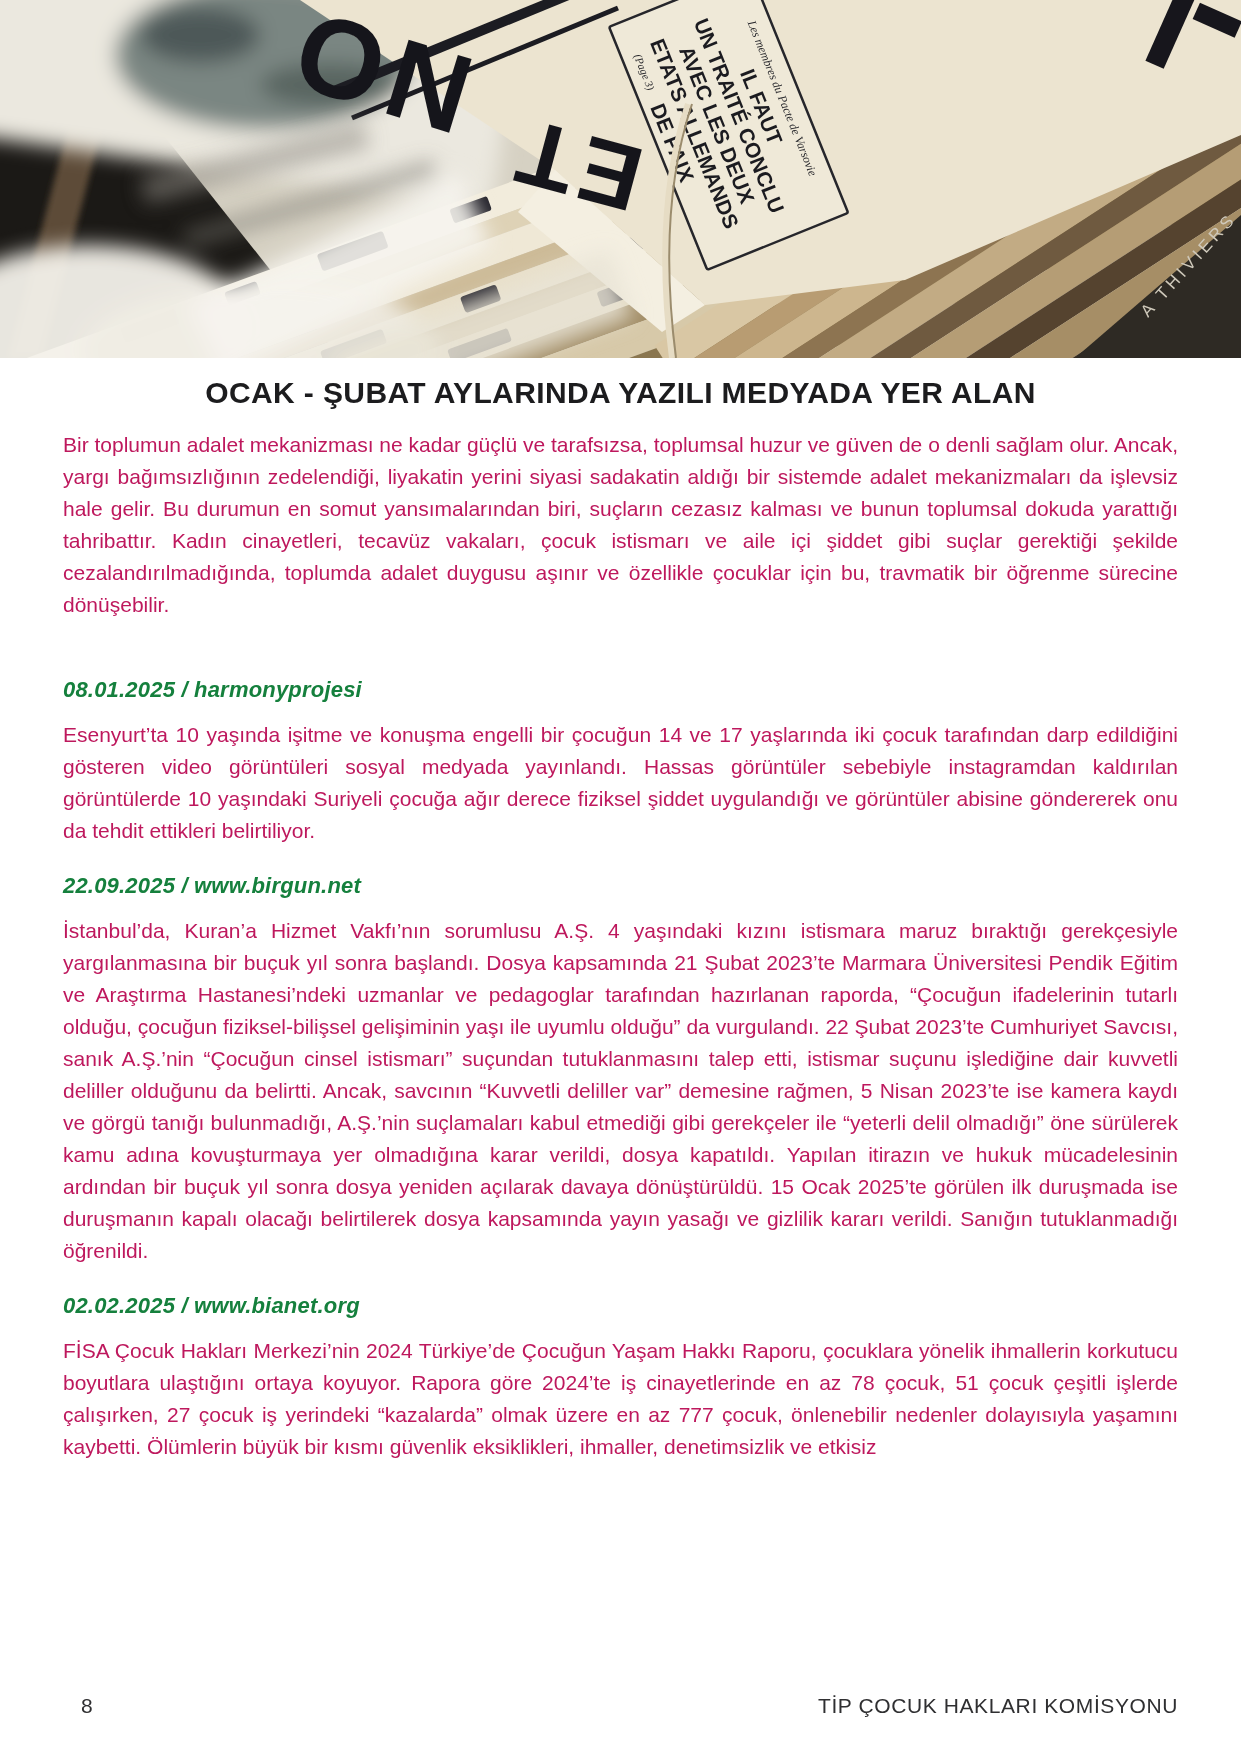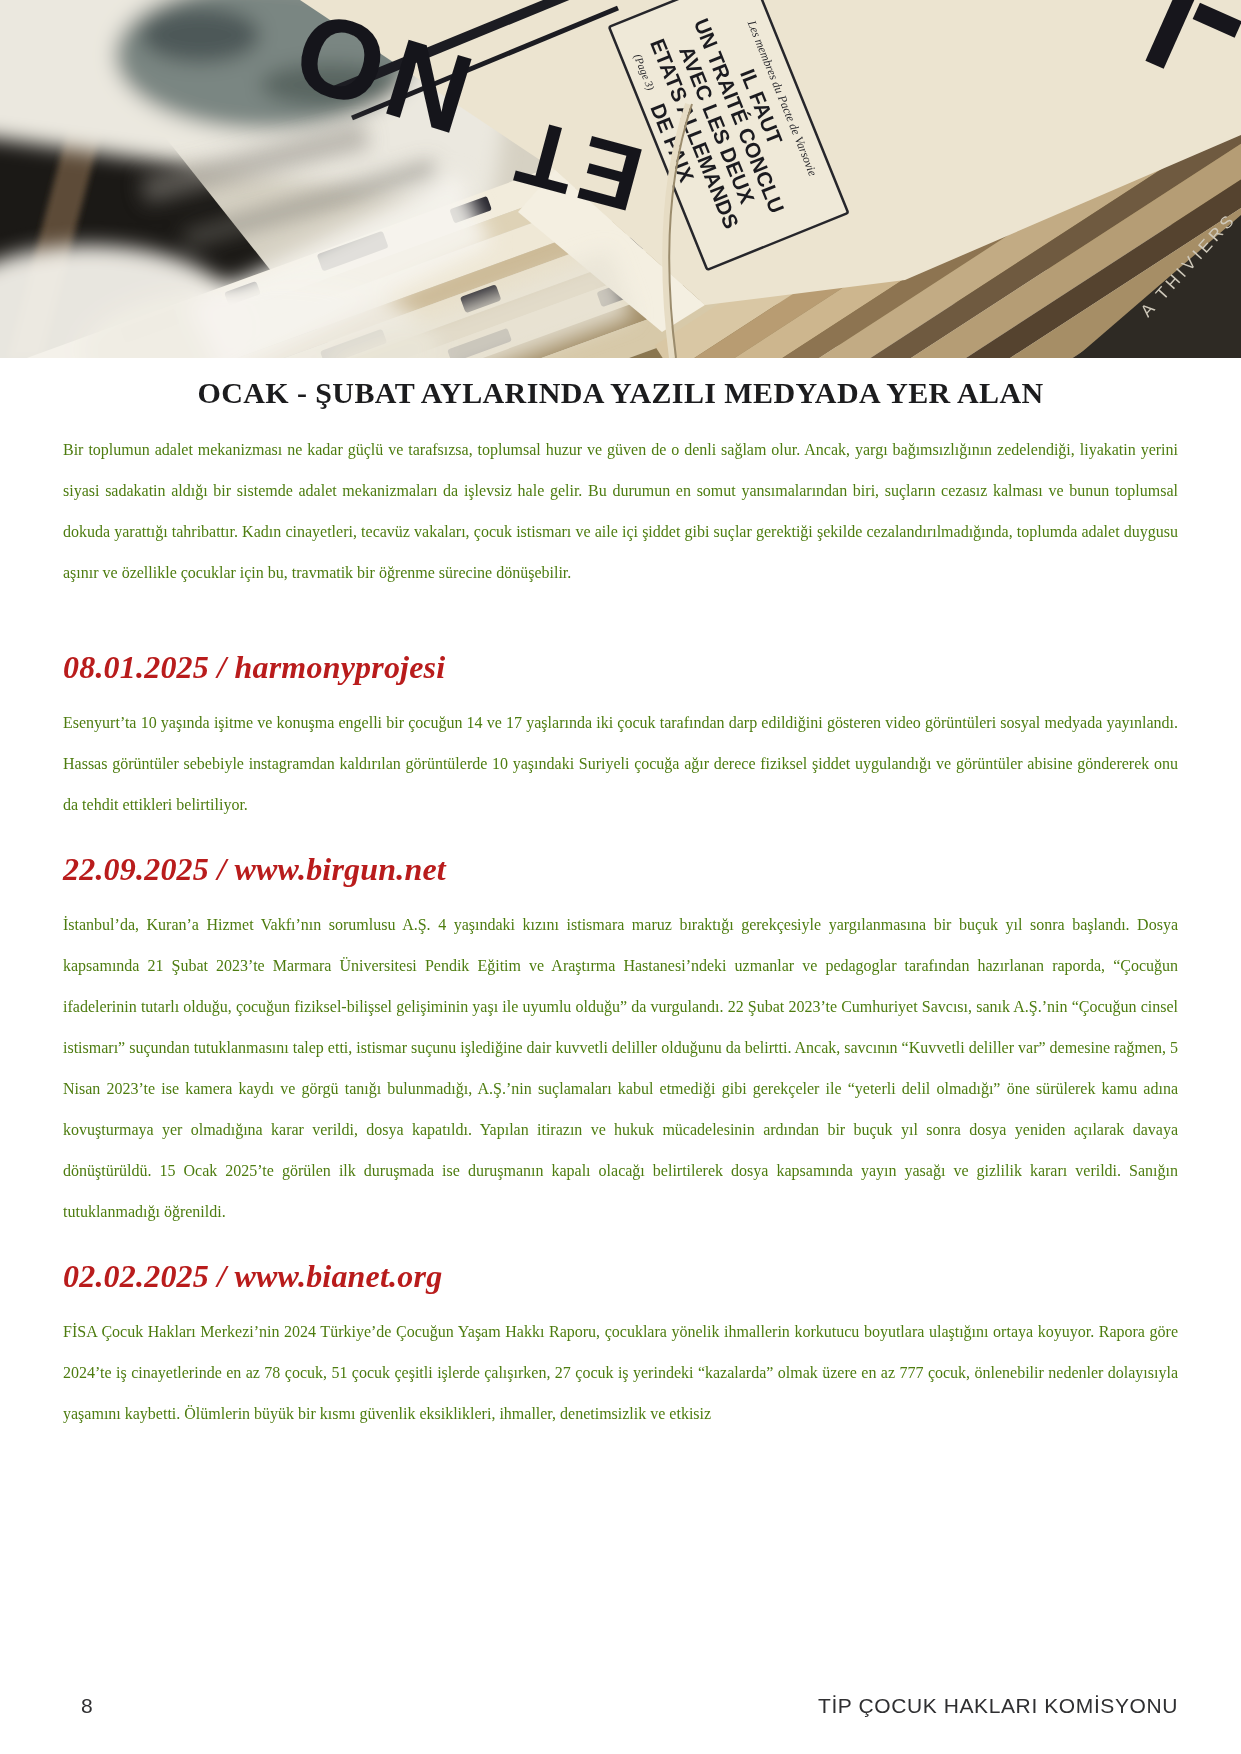--- a/index.html
+++ b/index.html
@@ -8,46 +8,46 @@
     width:1241px;height:1754px;
     background:#ffffff;
     overflow:hidden;
     font-family:"Liberation Sans","DejaVu Sans",sans-serif;
     color:#3e3e40;
   }
   
   .hero{position:relative;width:1241px;height:358px;overflow:hidden;background:#d8d4c8;}
   .hero svg{display:block;width:1241px;height:358px;}
   
-  .content{padding:0 63px;font-family:Liberation Serif, serif;}
+  .content{padding:0 63px;}
   .doc-title{
     margin:14px 0 0 0;
     text-align:center;
     font-weight:700;
     font-size:30px;
     line-height:41px;
     letter-spacing:.4px;
     color:#1c1c1e;
   }
   .doc-title span{display:block;}
   .para{
     margin:16px 0 0 0;
-    font-size:16px;
-    line-height:41px;
+    font-size:21px;
+    line-height:32px;
     text-align:justify;
-    color:#4d7c0f;
+    color:#be185d;
   }
   .entry{margin-top:26px;}
   .entry--first{margin-top:56px;}
   .entry-heading{
     margin:0;
-    font-size:32px;
+    font-size:22px;
     font-weight:700;
     font-style:italic;
-    color:#b91c1c;
+    color:#15803d;
     letter-spacing:.2px;
   }
   .entry .para{}
   
   .footer{
     position:absolute;
     left:63px;right:63px;bottom:36px;
     display:flex;
     justify-content:space-between;
     align-items:baseline;

